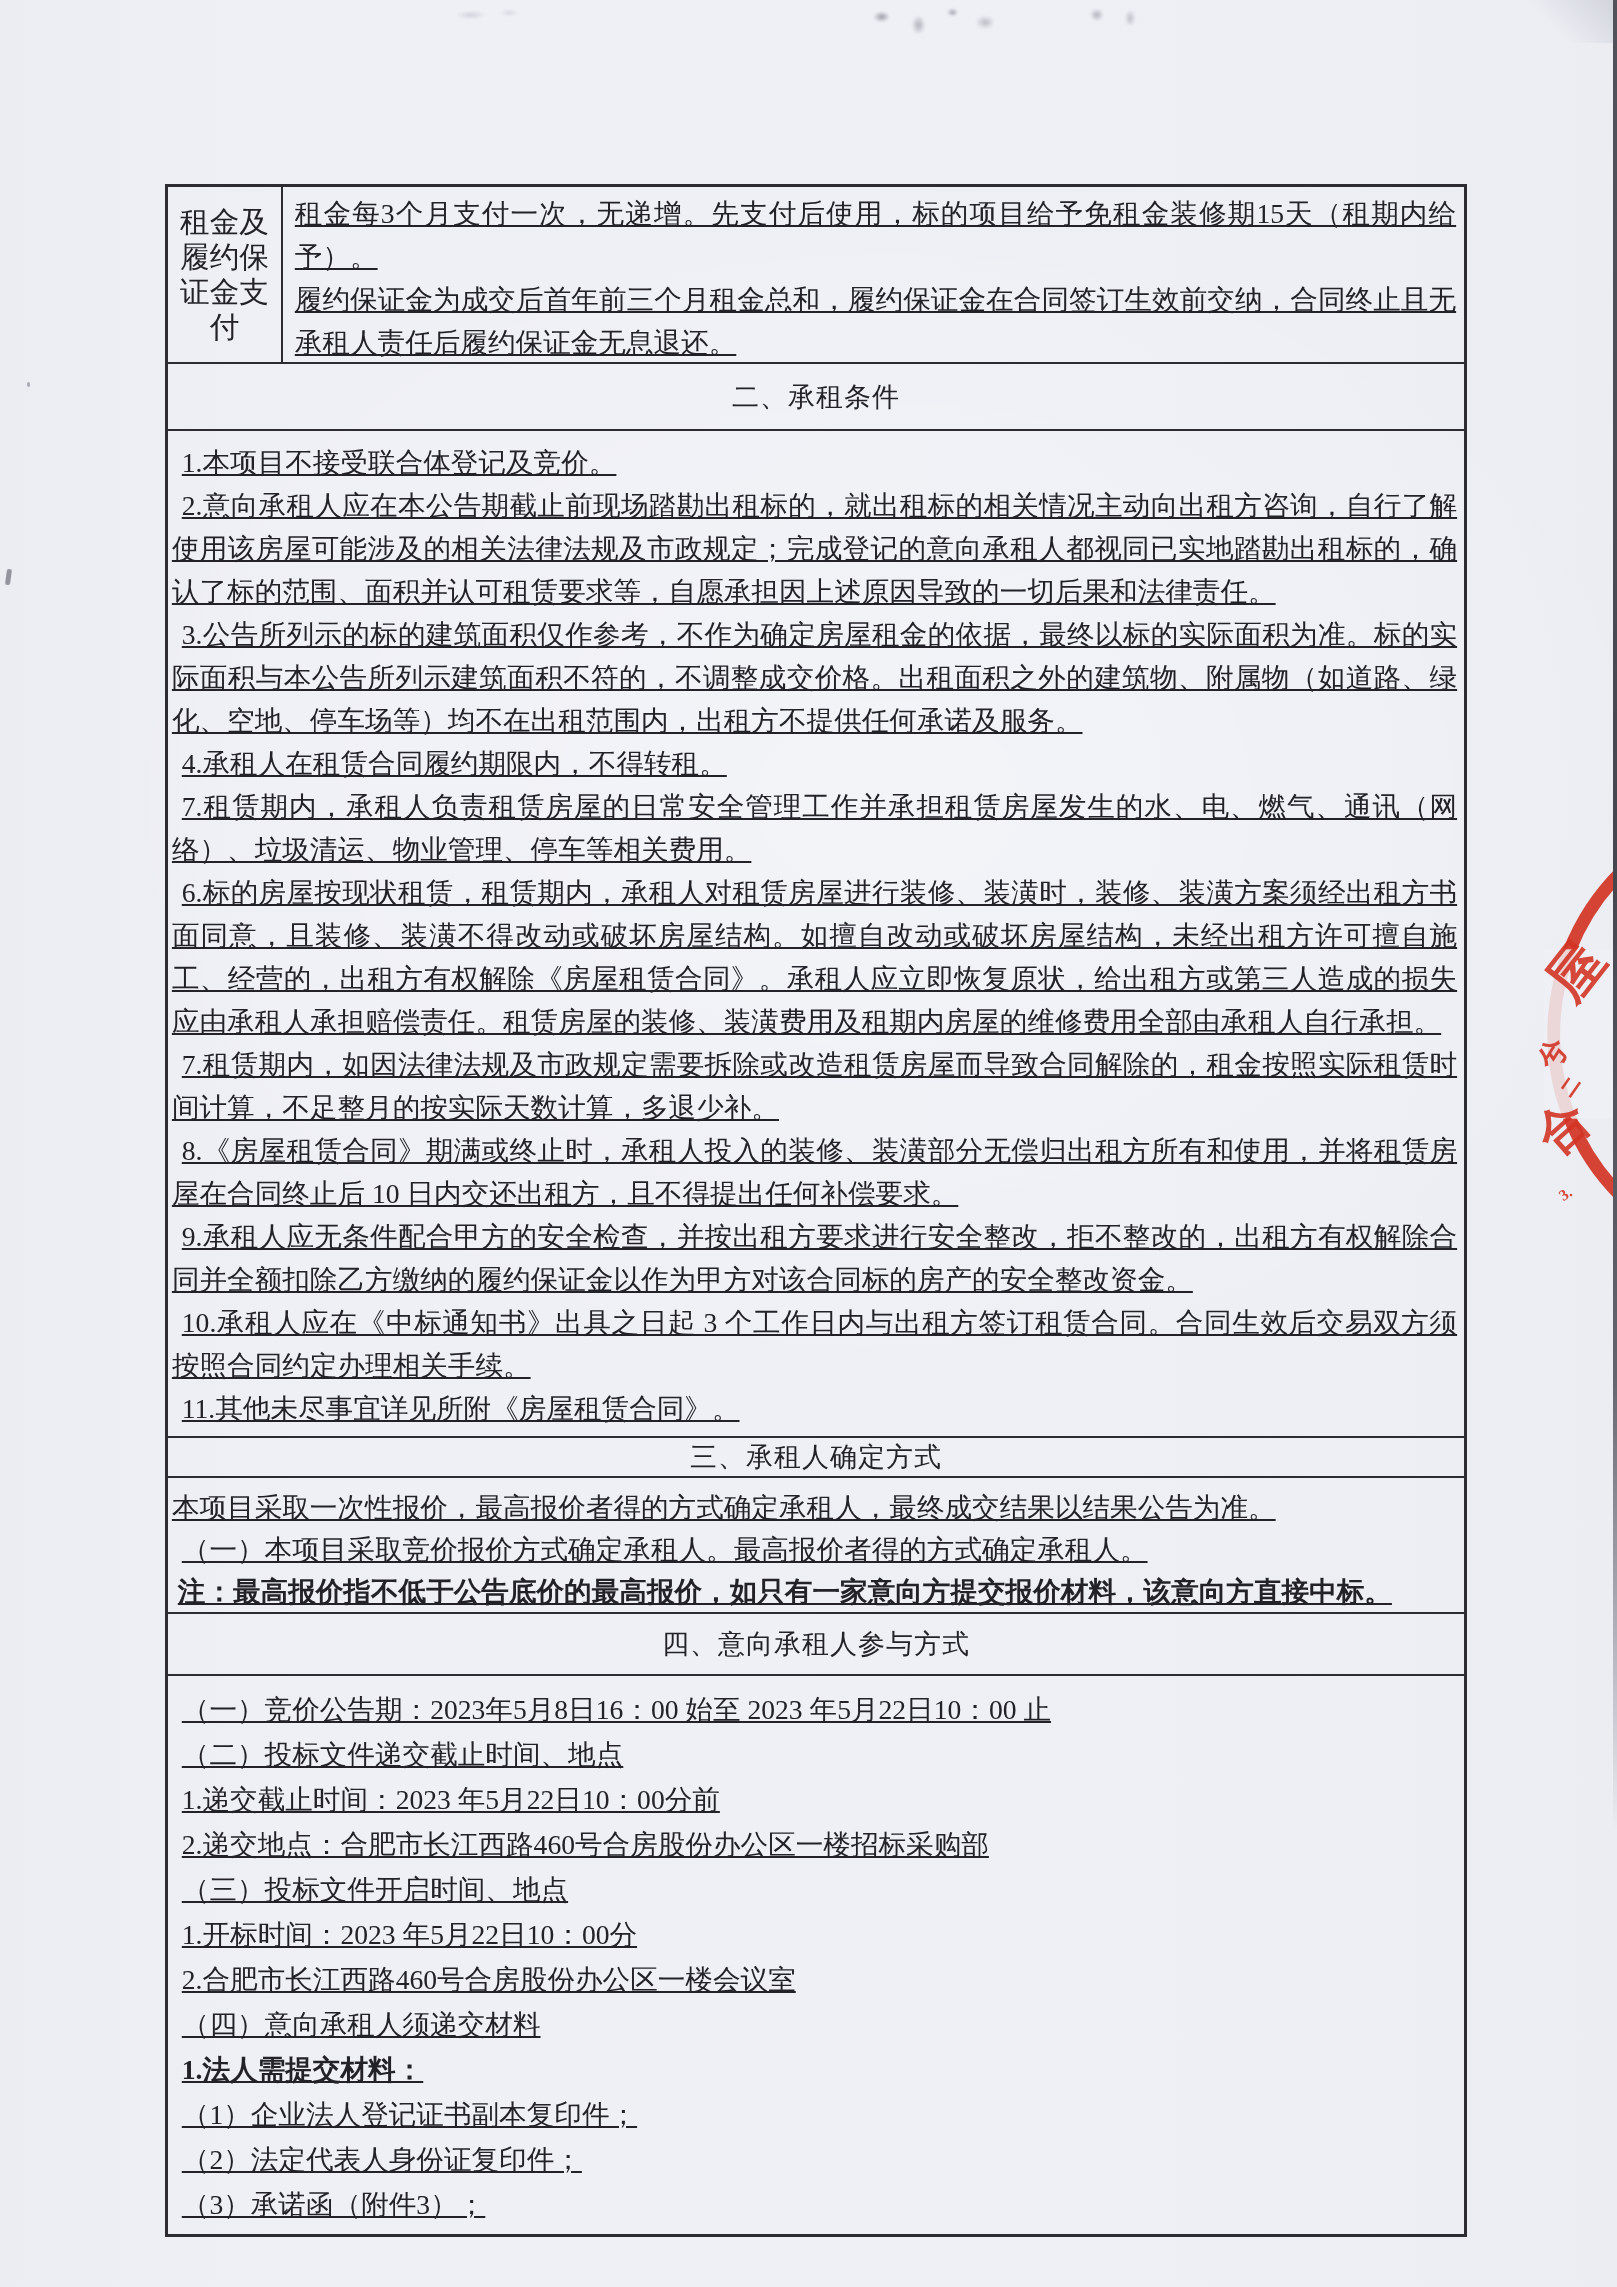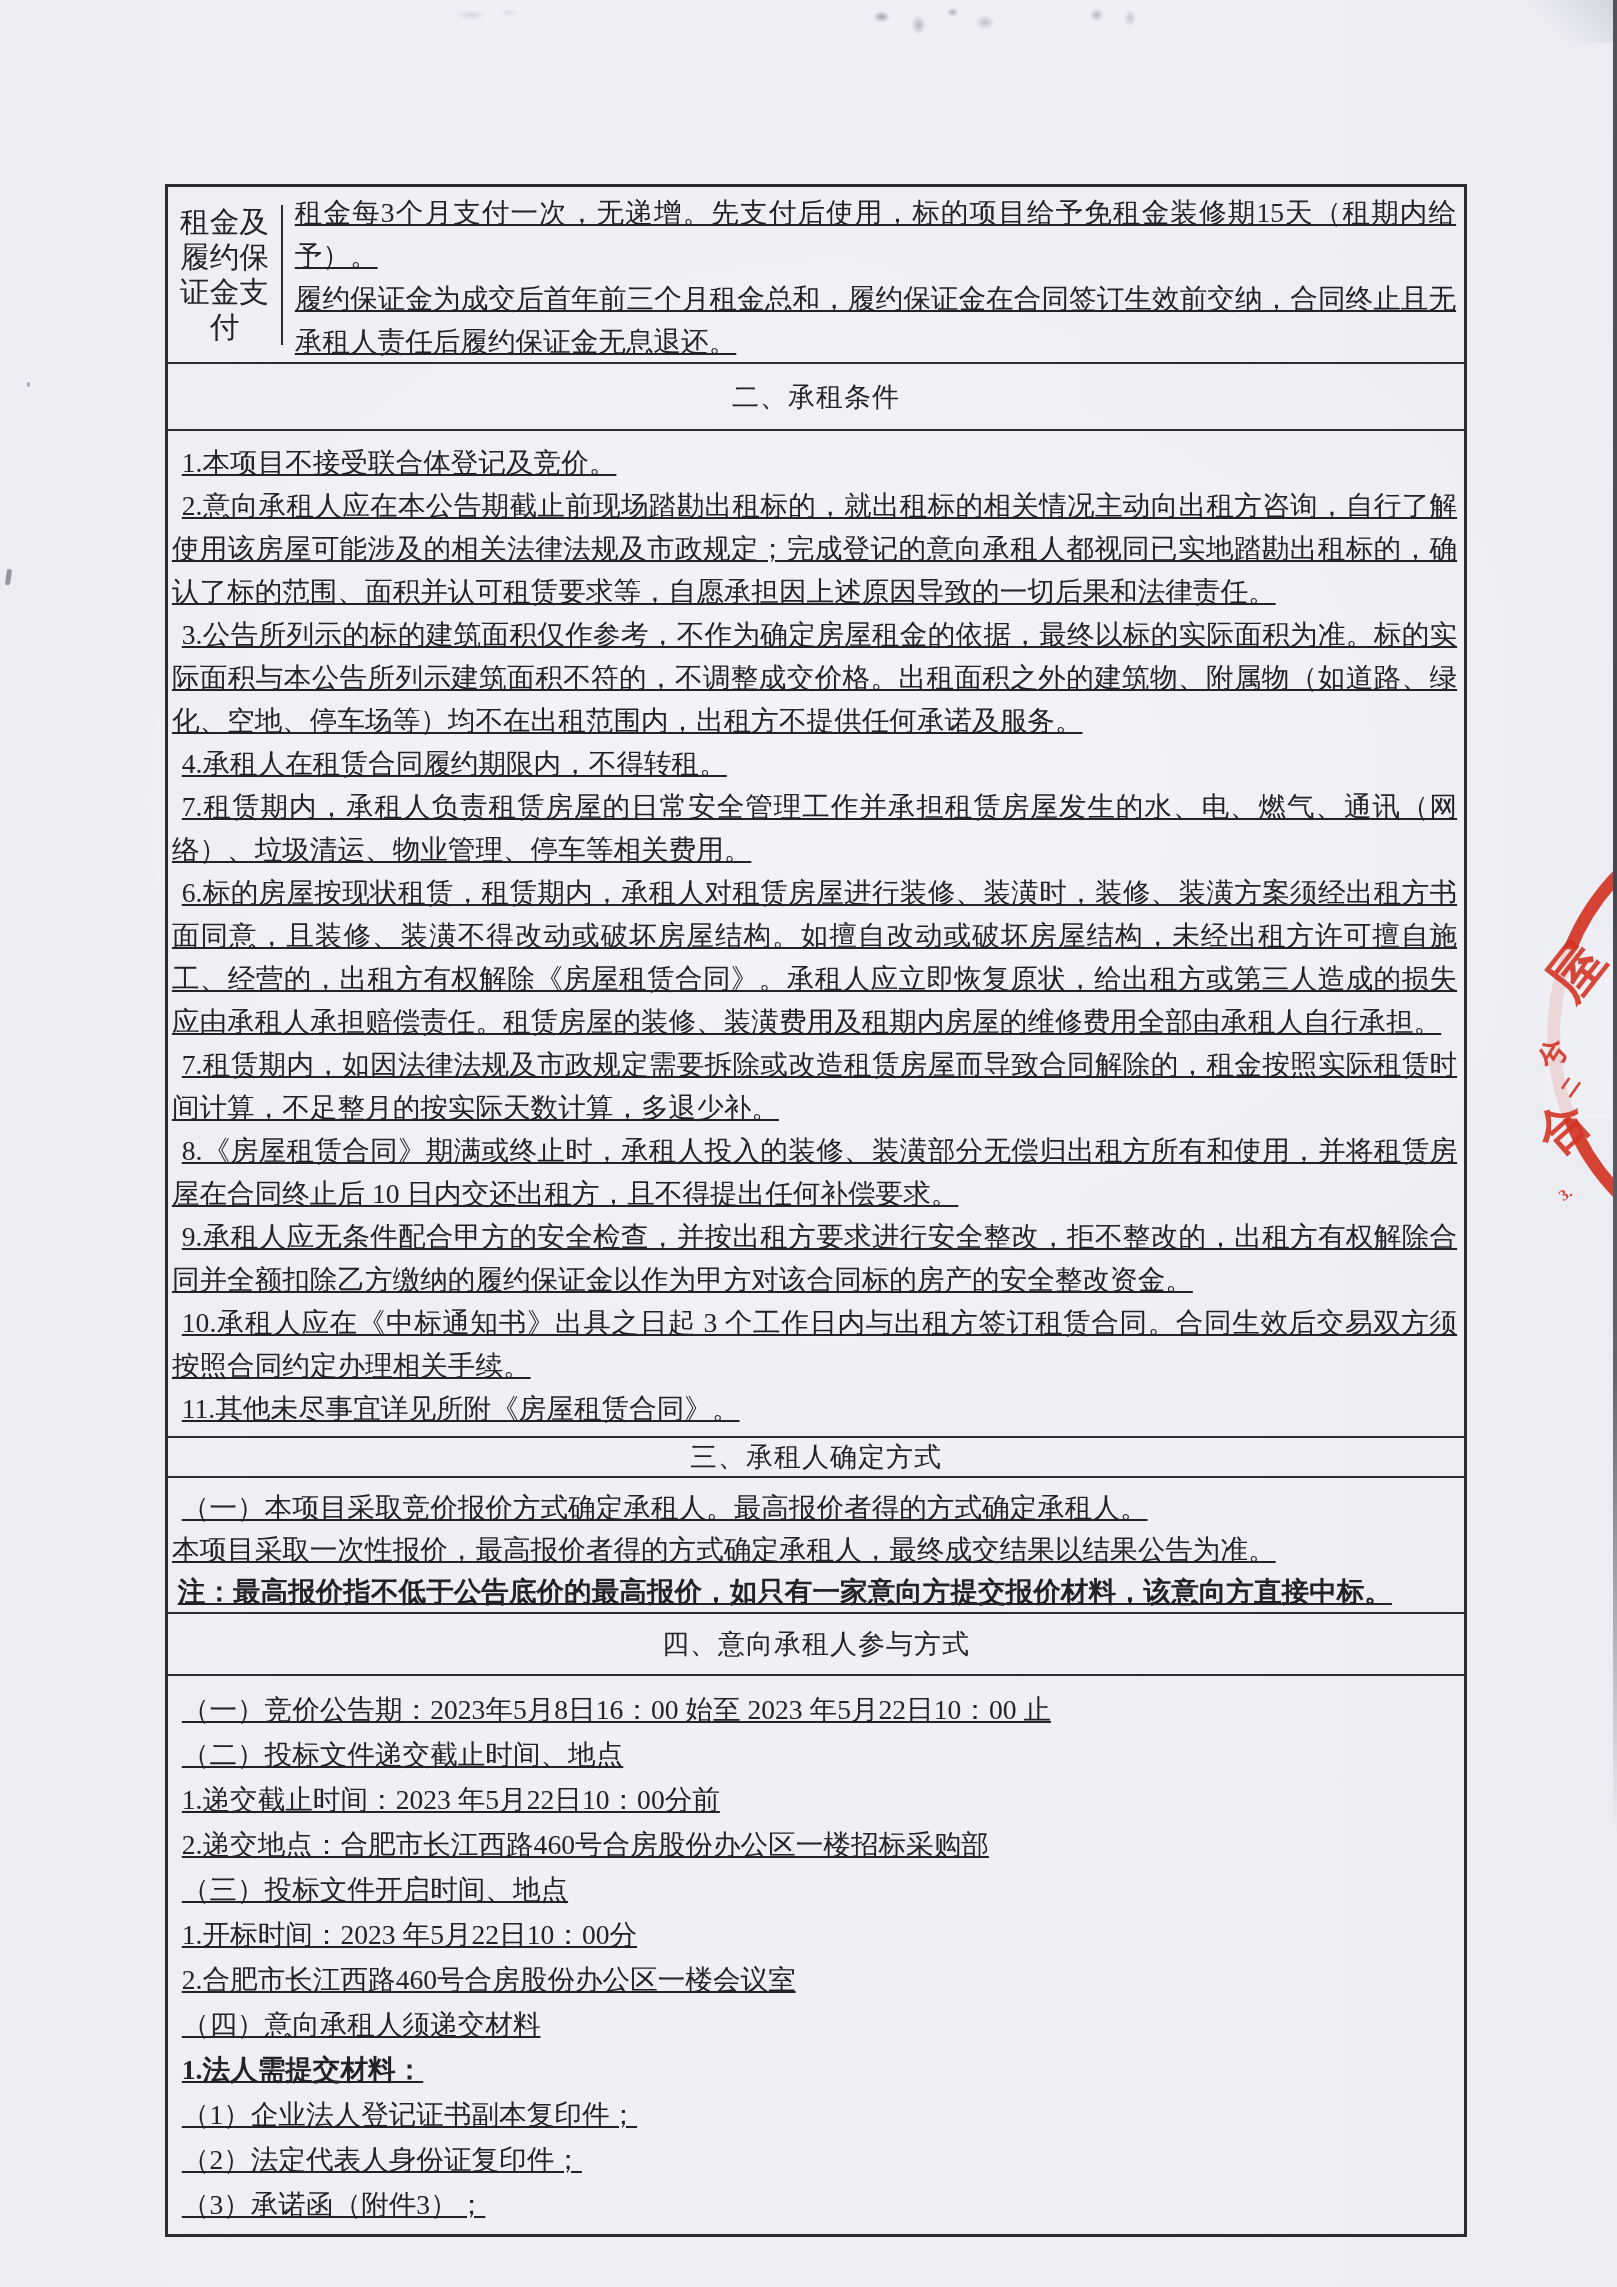--- a/index.html
+++ b/index.html
@@ -10,21 +10,21 @@
       radial-gradient(1182px 887px at 55% 35%, rgba(255,255,255,.28), rgba(255,255,255,0) 70%),
       linear-gradient(90deg,#ecedf3 0%,#eff0f6 18%,#eef0f5 50%,#edeff5 80%,#ebedf3 100%);
     font-family:"Liberation Serif","DejaVu Serif",serif;
     color:#222228;
   }
   
   .doc-table{
     position:absolute;left:165px;top:184px;width:1302px;
     border:3px solid #2c2c32;box-sizing:border-box;
   }
-  .row1{display:flex;height:177px;border-bottom:2px solid #2c2c32;box-sizing:border-box;align-items:center;}
+  .row1{display:flex;height:177px;border-bottom:2px solid #2c2c32;box-sizing:border-box;}
   .row1 .label{
     width:115px;box-sizing:border-box;border-right:2px solid #2c2c32;
     display:flex;align-items:center;justify-content:center;text-align:center;
     font-size:29.6px;line-height:35px;padding:0 9.9px;
   }
   .row1 .content{
     flex:1;box-sizing:border-box;font-size:27.6px;line-height:43px;
     padding:4.9px 7.9px 0 11.8px;overflow:hidden;text-align:justify;
   }
   .sec-header{
@@ -105,22 +105,22 @@
       <p class="par">6.标的房屋按现状租赁，租赁期内，承租人对租赁房屋进行装修、装潢时，装修、装潢方案须经出租方书面同意，且装修、装潢不得改动或破坏房屋结构。如擅自改动或破坏房屋结构，未经出租方许可擅自施工、经营的，出租方有权解除《房屋租赁合同》。承租人应立即恢复原状，给出租方或第三人造成的损失应由承租人承担赔偿责任。租赁房屋的装修、装潢费用及租期内房屋的维修费用全部由承租人自行承担。</p>
       <p class="par">7.租赁期内，如因法律法规及市政规定需要拆除或改造租赁房屋而导致合同解除的，租金按照实际租赁时间计算，不足整月的按实际天数计算，多退少补。</p>
       <p class="par">8.《房屋租赁合同》期满或终止时，承租人投入的装修、装潢部分无偿归出租方所有和使用，并将租赁房屋在合同终止后 10 日内交还出租方，且不得提出任何补偿要求。</p>
       <p class="par">9.承租人应无条件配合甲方的安全检查，并按出租方要求进行安全整改，拒不整改的，出租方有权解除合同并全额扣除乙方缴纳的履约保证金以作为甲方对该合同标的房产的安全整改资金。</p>
       <p class="par">10.承租人应在《中标通知书》出具之日起 3 个工作日内与出租方签订租赁合同。合同生效后交易双方须按照合同约定办理相关手续。</p>
       <p class="par">11.其他未尽事宜详见所附《房屋租赁合同》。</p>
     </div>
 
   <div class="sec-header h3">三、承租人确定方式</div>
   <div class="cell cell3" id="determination-list">
+      <p class="par flush">本项目采取一次性报价，最高报价者得的方式确定承租人，最终成交结果以结果公告为准。</p>
       <p class="par">（一）本项目采取竞价报价方式确定承租人。最高报价者得的方式确定承租人。</p>
-      <p class="par flush">本项目采取一次性报价，最高报价者得的方式确定承租人，最终成交结果以结果公告为准。</p>
       <p class="par note bold">注：最高报价指不低于公告底价的最高报价，如只有一家意向方提交报价材料，该意向方直接中标。</p>
     </div>
 
   <div class="sec-header h4">四、意向承租人参与方式</div>
   <div class="cell cell4" id="participation-list">
       <p class="par">（一）竞价公告期：2023年5月8日16：00 始至 2023 年5月22日10：00 止</p>
       <p class="par">（二）投标文件递交截止时间、地点</p>
       <p class="par">1.递交截止时间：2023 年5月22日10：00分前</p>
       <p class="par">2.递交地点：合肥市长江西路460号合房股份办公区一楼招标采购部</p>
       <p class="par">（三）投标文件开启时间、地点</p>

